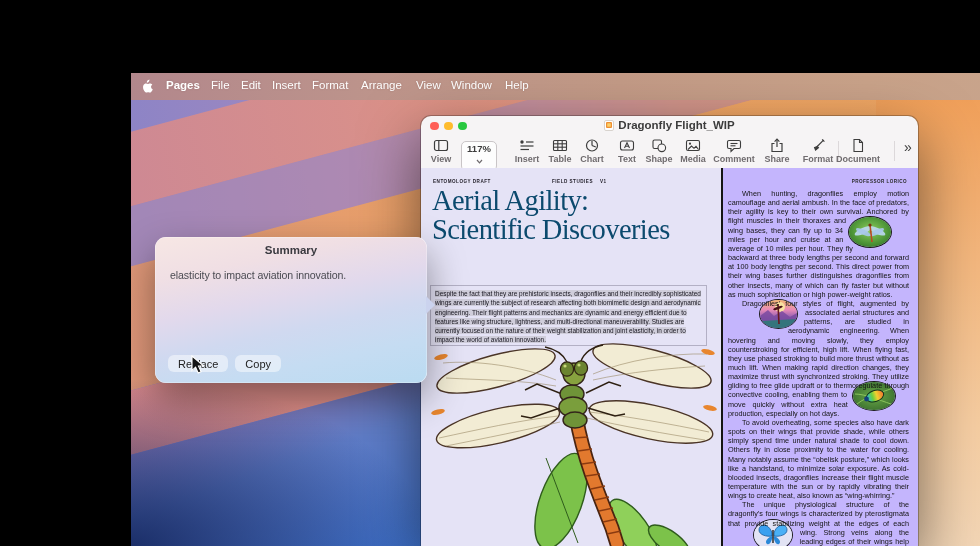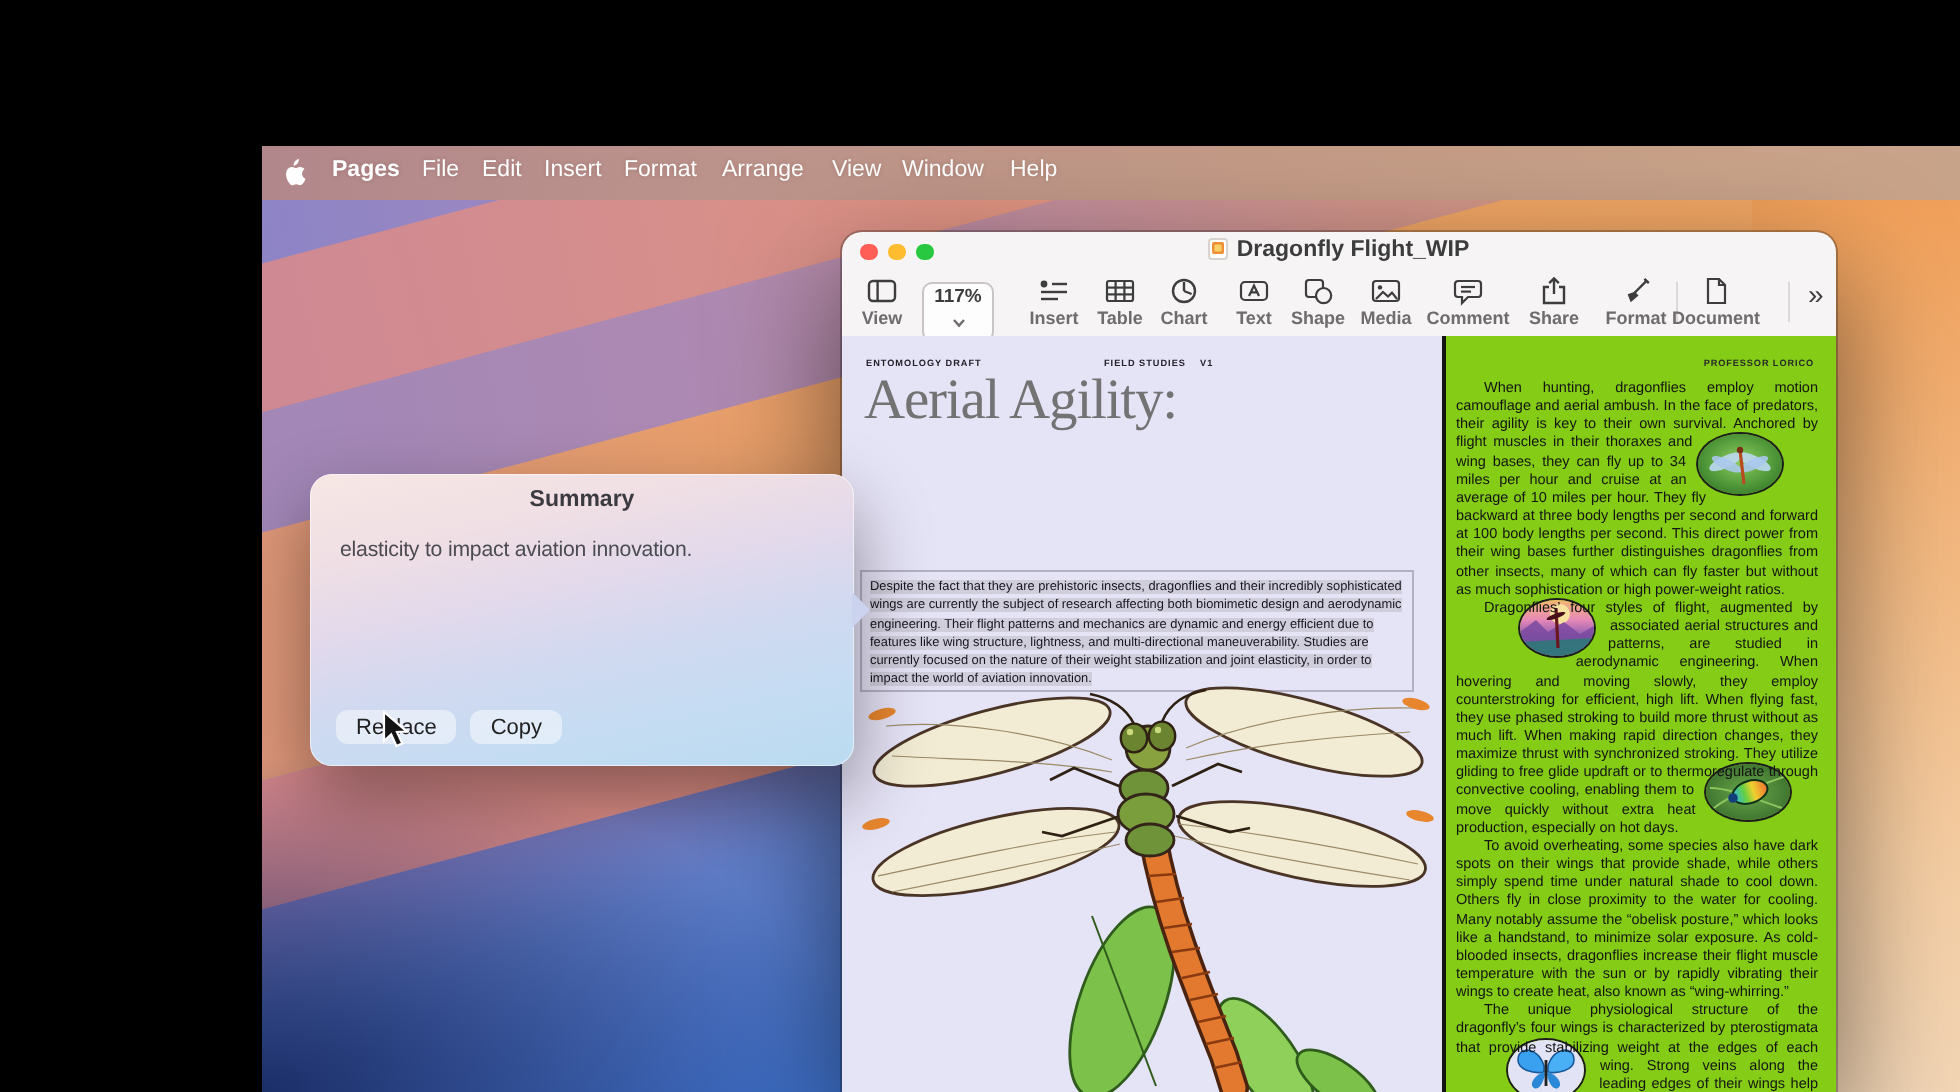--- a/index.html
+++ b/index.html
@@ -30,24 +30,24 @@
   .tb-item svg{display:block;margin:0 auto;height:15px;}
   .tb-lbl{display:block;font-size:9px;color:#6f6b6e;margin-top:1px;}
   .zoom-box{display:inline-block;border:1px solid #c9c5c7;border-radius:5px;background:#fdfdfd;
     font-size:9.5px;color:#3d3d3d;padding:1px 5px;line-height:11px;}
   .tb-sep{position:absolute;top:5px;width:1px;height:20px;background:#dcd8da;}
   .tb-more{position:absolute;top:3px;font-size:14px;color:#3d3d3d;}
   
   .doccontent{position:absolute;top:52px;left:0;right:0;bottom:0;display:flex;overflow:hidden;border-radius:0;}
   .page-left{position:relative;width:300px;background:#e5e3f6;overflow:hidden;}
   .page-divider{width:2px;background:#141414;}
-  .page-right{position:relative;flex:1;background:#84cc16;overflow:hidden;}
+  .page-right{position:relative;flex:1;background:#c4b5fd;overflow:hidden;}
   .kicker{position:absolute;top:11px;font-size:4.6px;font-weight:bold;letter-spacing:.5px;color:#25222c;}
   .headline{position:absolute;left:11px;top:18px;font-family:"Liberation Serif",serif;font-weight:500;
-    font-size:28.5px;line-height:29px;letter-spacing:-.6px;color:#737373;}
+    font-size:28.5px;line-height:29px;letter-spacing:-.6px;color:#0c4a6e;}
   .sel-box{position:absolute;left:9px;top:117px;width:277px;height:61px;border:1px solid #b3b0c5;
     padding:3px 4px;box-sizing:border-box;font-size:6.45px;line-height:9.3px;color:#17151f;}
   .sel-box .hl{background:#d0cedb;}
   .illu{position:absolute;left:0;top:170px;width:300px;height:210px;}
   .byline{position:absolute;top:11px;right:11px;font-size:4.6px;font-weight:bold;letter-spacing:.45px;color:#2a2a2a;}
   .bodycopy{position:absolute;left:5px;right:9px;top:21px;bottom:0;overflow:hidden;
     font-size:7.25px;line-height:9.15px;color:#141414;text-align:justify;}
   .bodycopy p{margin:0;text-indent:14px;}
   .oval{border-radius:50%;overflow:hidden;box-shadow:0 0 0 1px #1c1c1c;}
   .oval svg{display:block;}
@@ -255,20 +255,21 @@
   </div>
 
   <div class="doccontent">
 
     <div class="page-left">
       <span class="kicker" style="left:12px">ENTOMOLOGY DRAFT</span>
       <span class="kicker" style="left:131px">FIELD STUDIES</span>
       <span class="kicker" style="left:179px">V1</span>
       <div class="headline">
         <div>Aerial Agility:</div>
+        <div>Scientific Discoveries</div>
       </div>
       <div class="sel-box">
         <span class="hl">Despite the fact that they are prehistoric insects, dragonflies and their incredibly sophisticated wings are currently the subject of research affecting both biomimetic design and aerodynamic engineering. Their flight patterns and mechanics are dynamic and energy efficient due to features like wing structure, lightness, and multi-directional maneuverability.  Studies are currently focused on the nature of their weight stabilization and joint elasticity, in order to impact the world of aviation innovation.</span>
       </div>
 
       <svg class="illu" viewBox="0 0 300 210">
 
         <g fill="#f2ecd4" stroke="#4a3426" stroke-width="1.4">
           <ellipse cx="75" cy="33" rx="61" ry="16" transform="rotate(-15 75 33)"></ellipse>
           <ellipse cx="231" cy="28" rx="61" ry="16" transform="rotate(15 231 28)"></ellipse>

